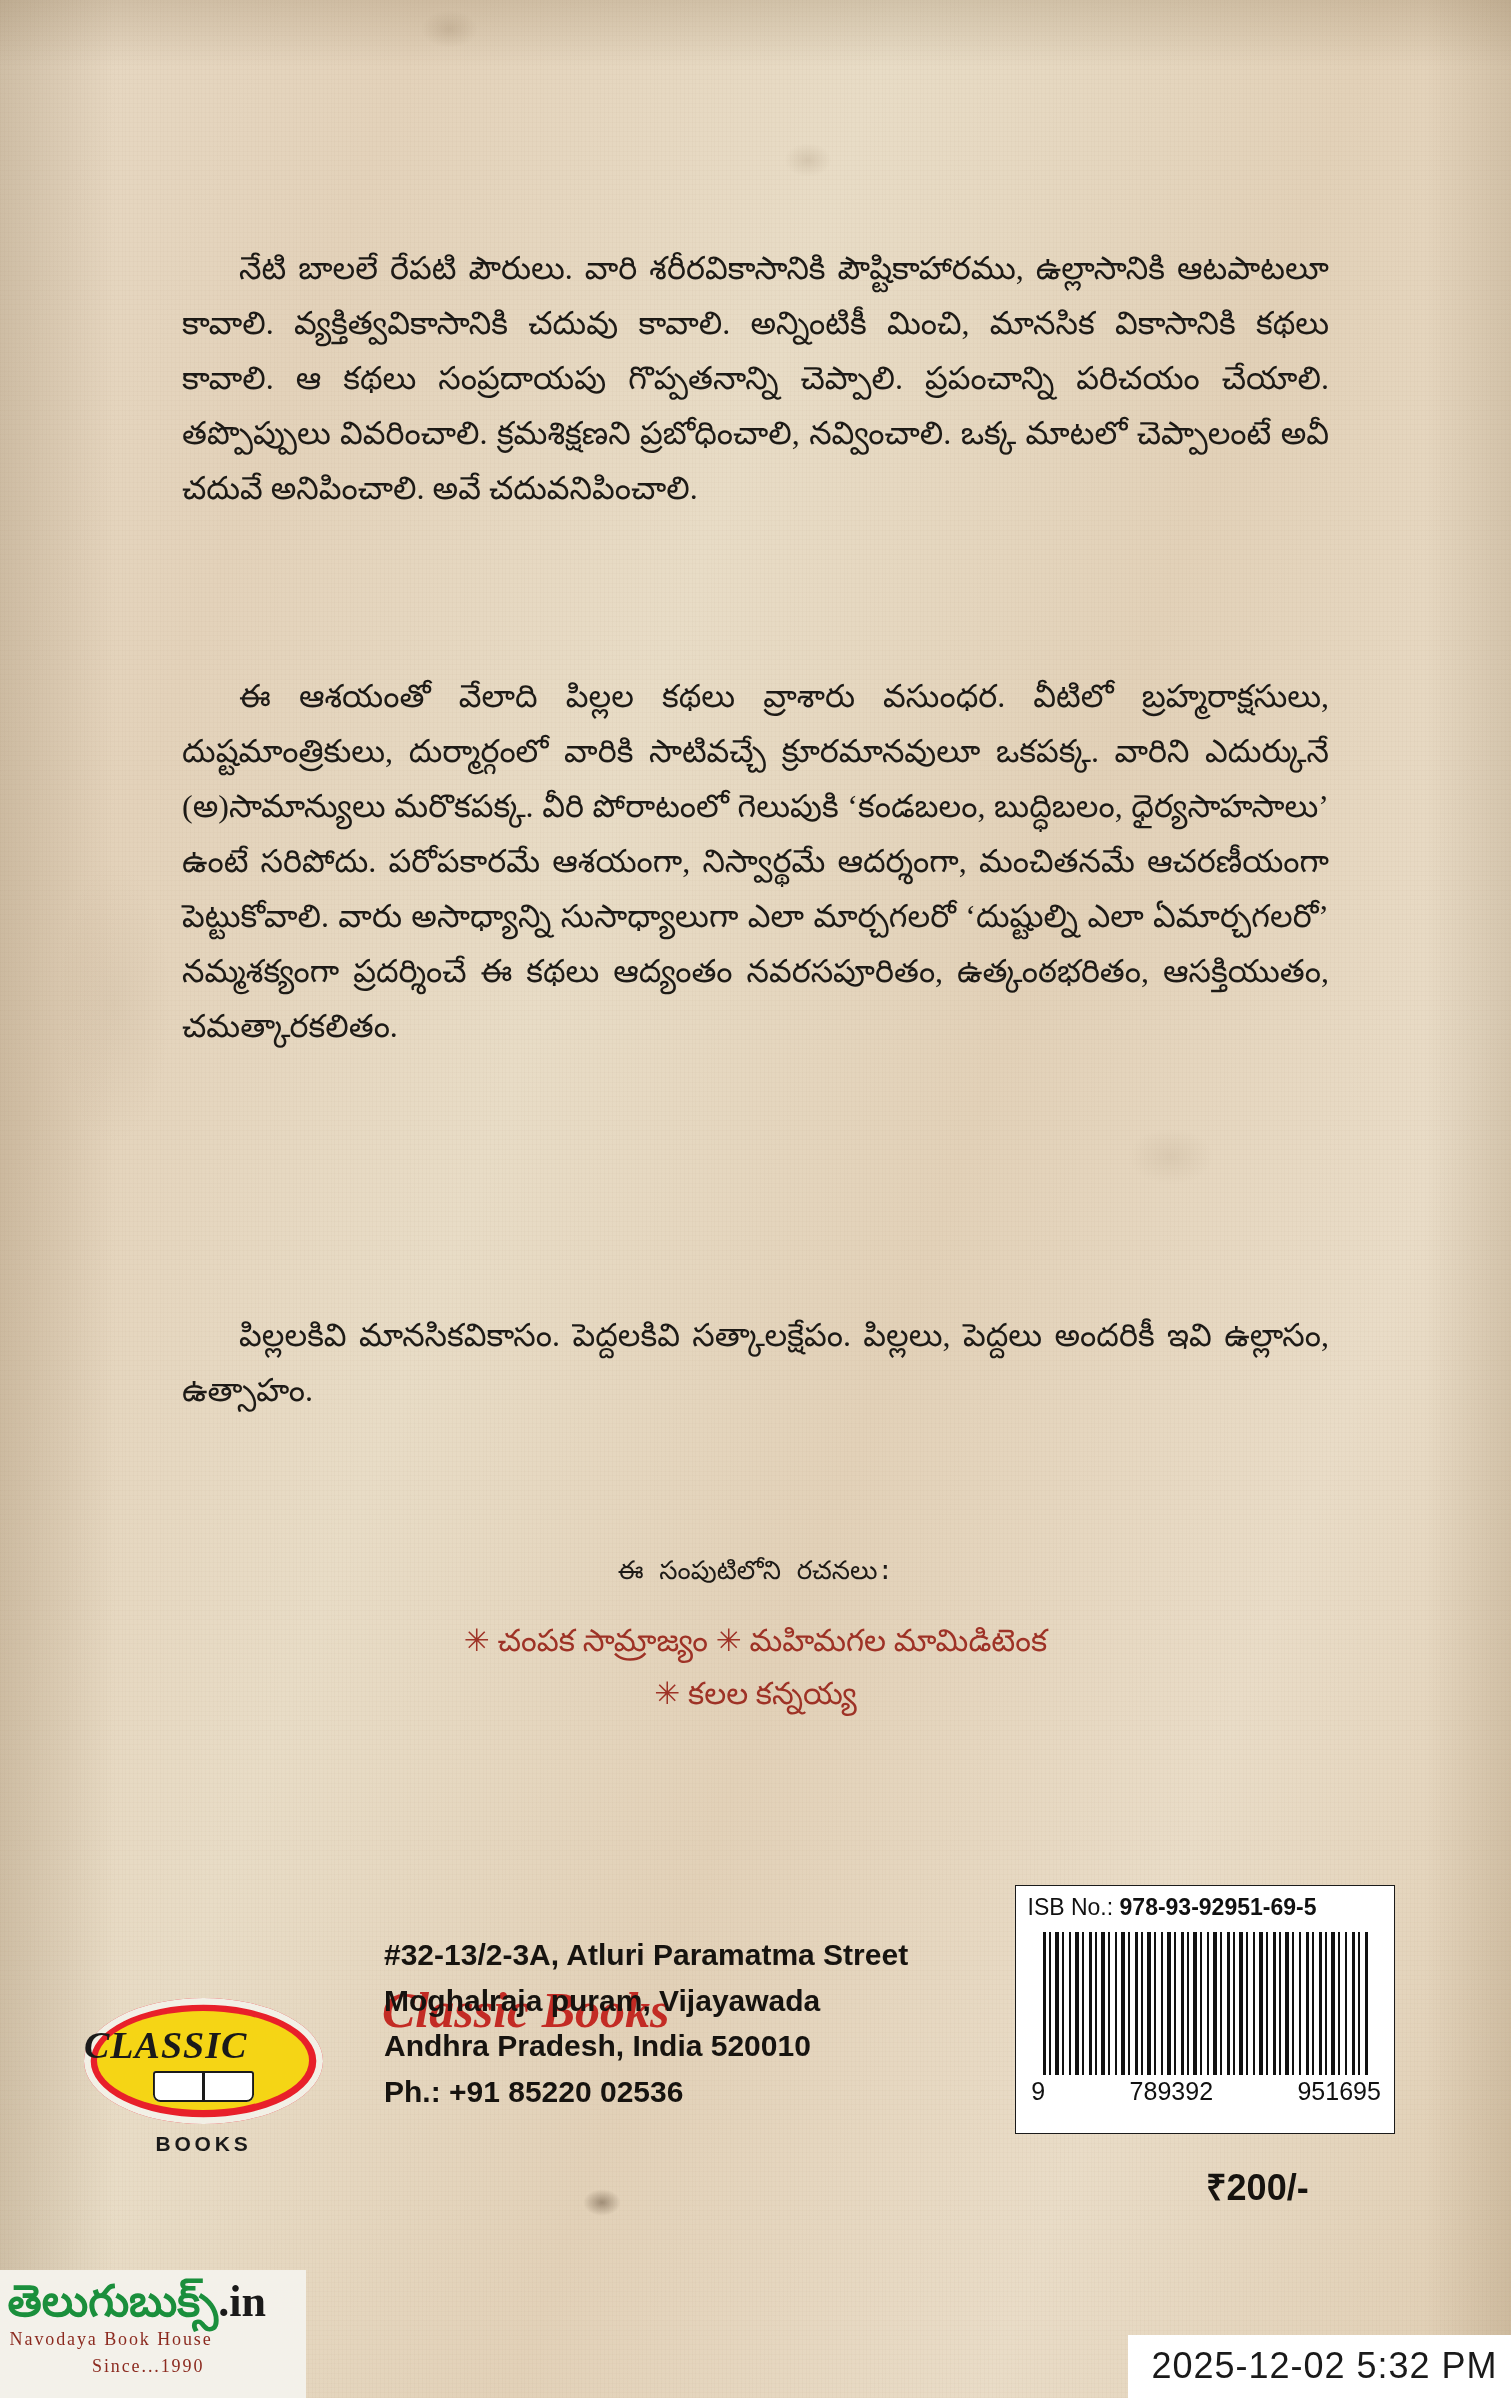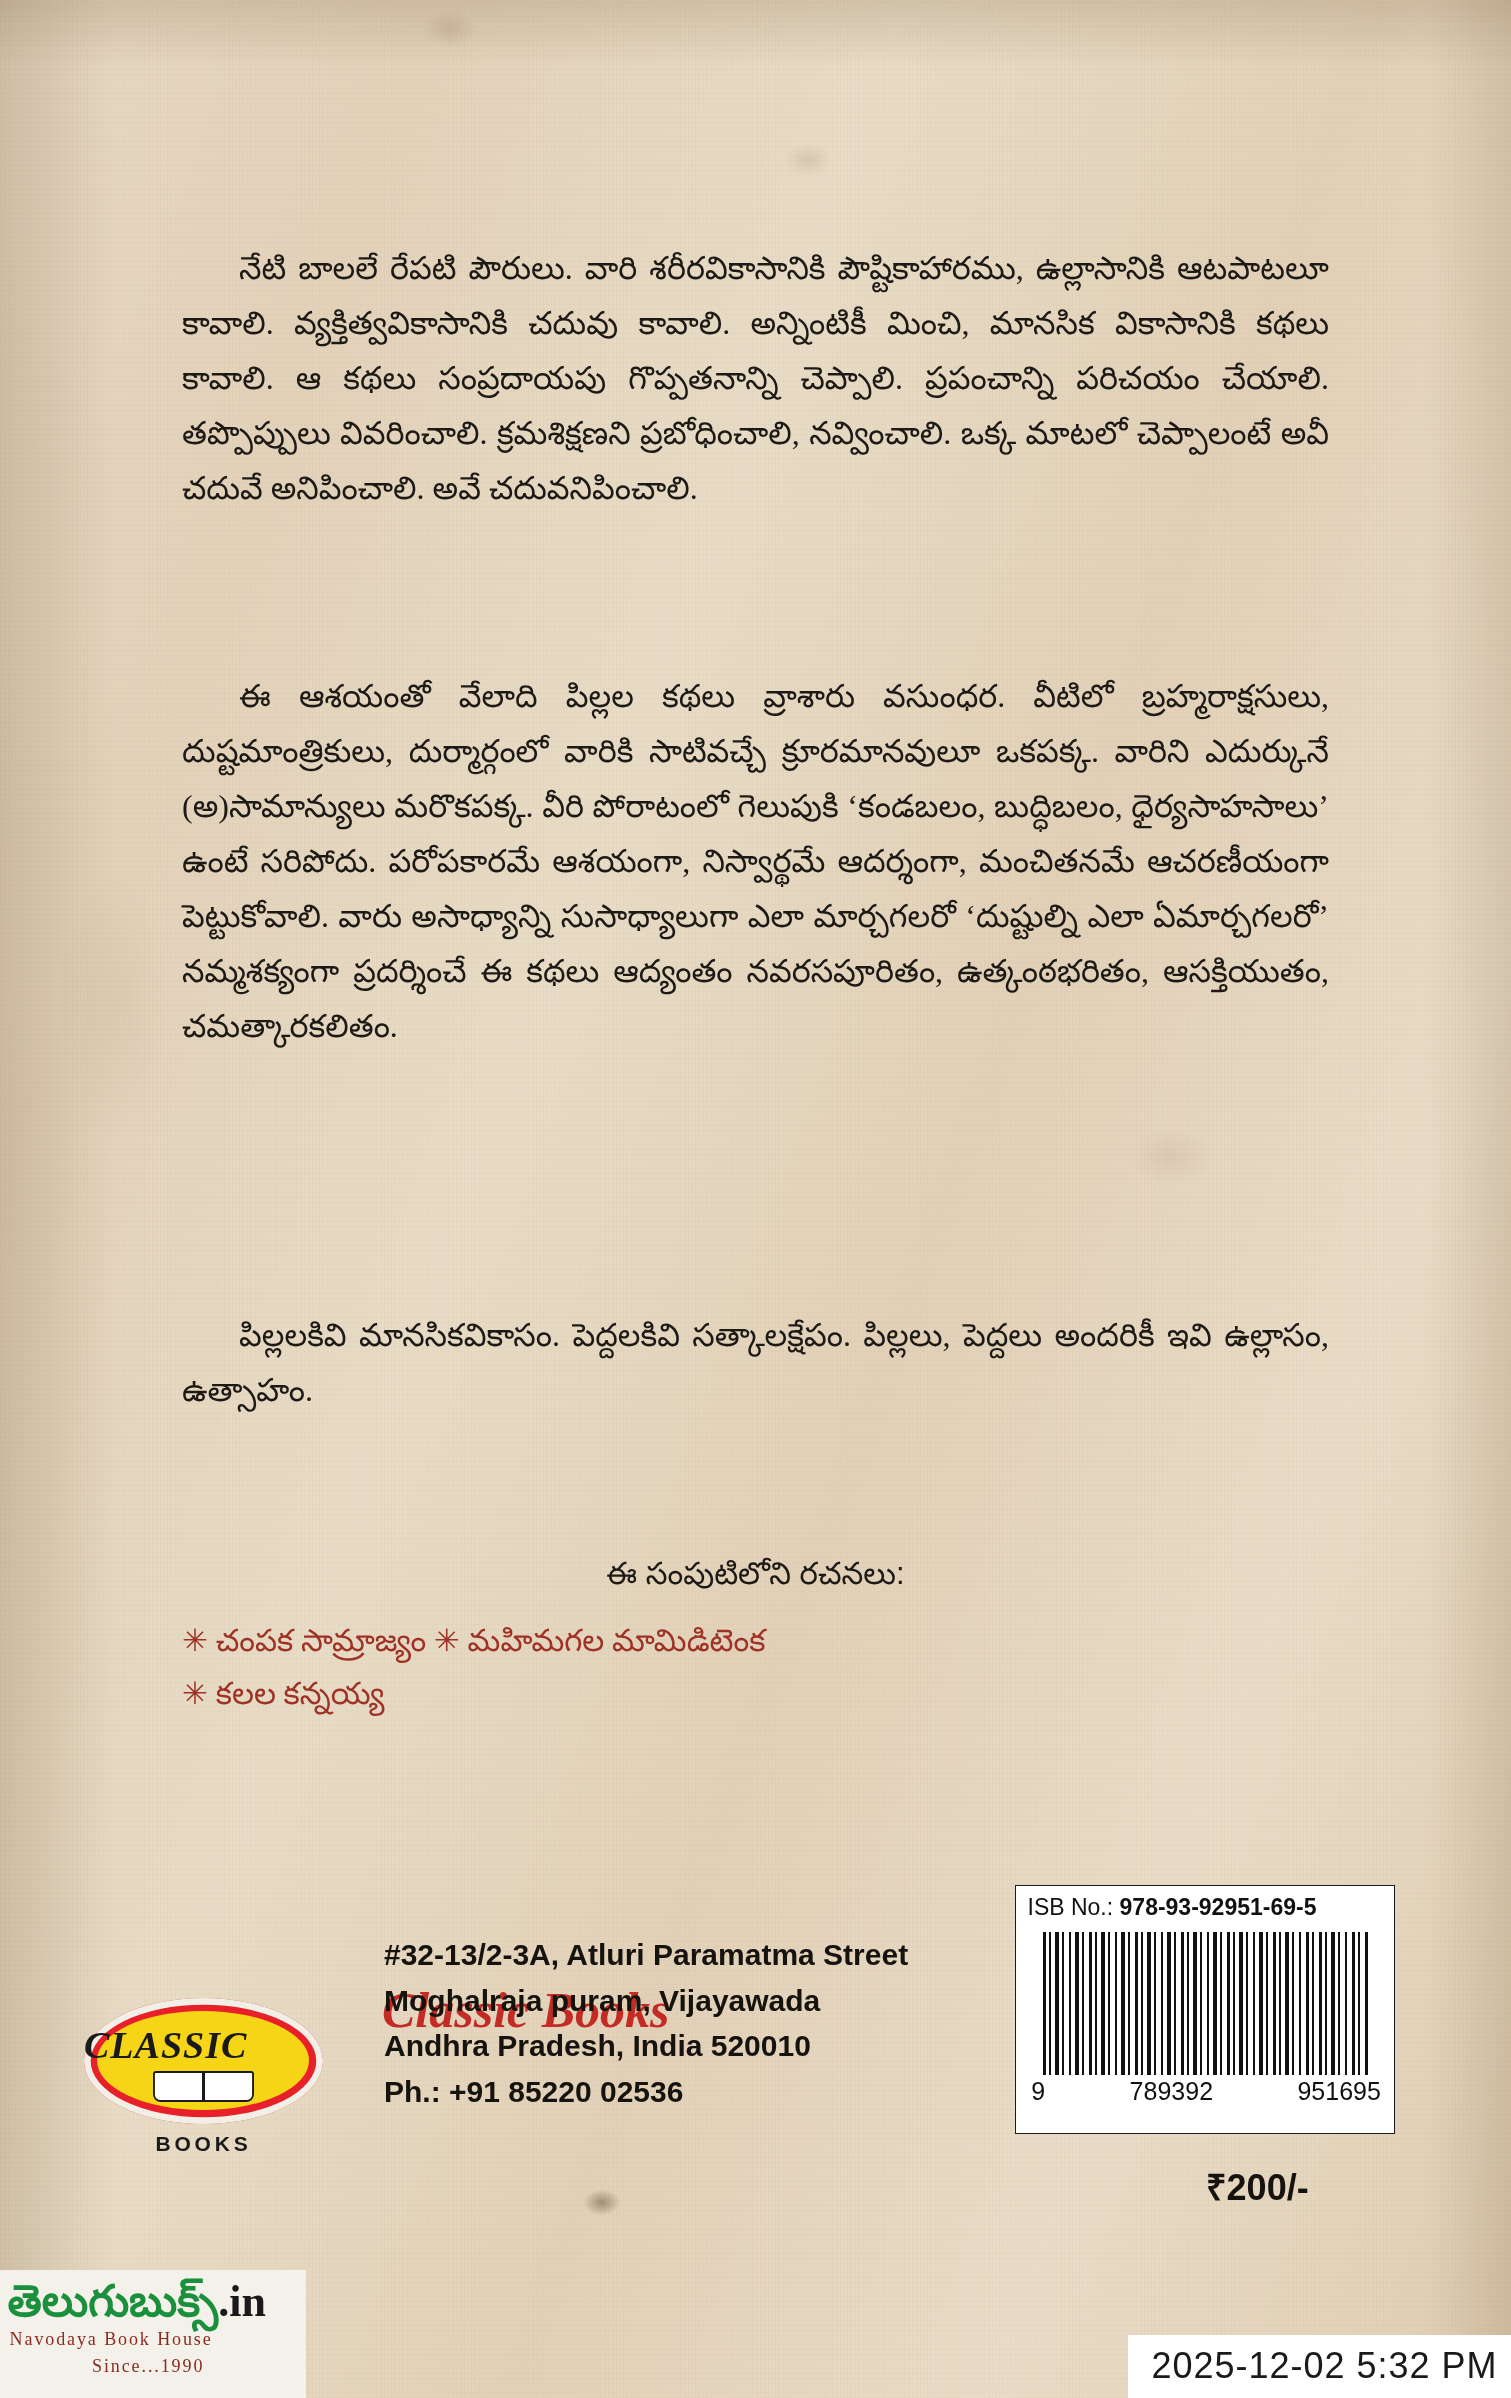--- a/index.html
+++ b/index.html
@@ -62,29 +62,30 @@
   .p2 { top: 669px; }
   .p3 { top: 1308px; }
   .p4 { top: 1463px; text-indent: 115px; }
 
   .contents-heading {
     position: absolute;
     left: 182px;
     top: 1556px;
     width: 1147px;
     text-align: center;
-    font-family: Liberation Sans, sans-serif;
-    font-size: 31px;
+    font-family: Liberation Mono, monospace;
+    font-size: 26px;
     color: #1d1a16;
   }
   .contents-list {
     position: absolute;
     left: 182px;
     top: 1615px;
     width: 1147px;
+    text-align: center;
     color: #9e3226;
     font-family: "Liberation Serif", "DejaVu Serif", serif;
     font-size: 31px;
     line-height: 1.7;
   }
   .contents-list .star { color: #9e3226; }
 
   
   .logo {
     position: absolute;

